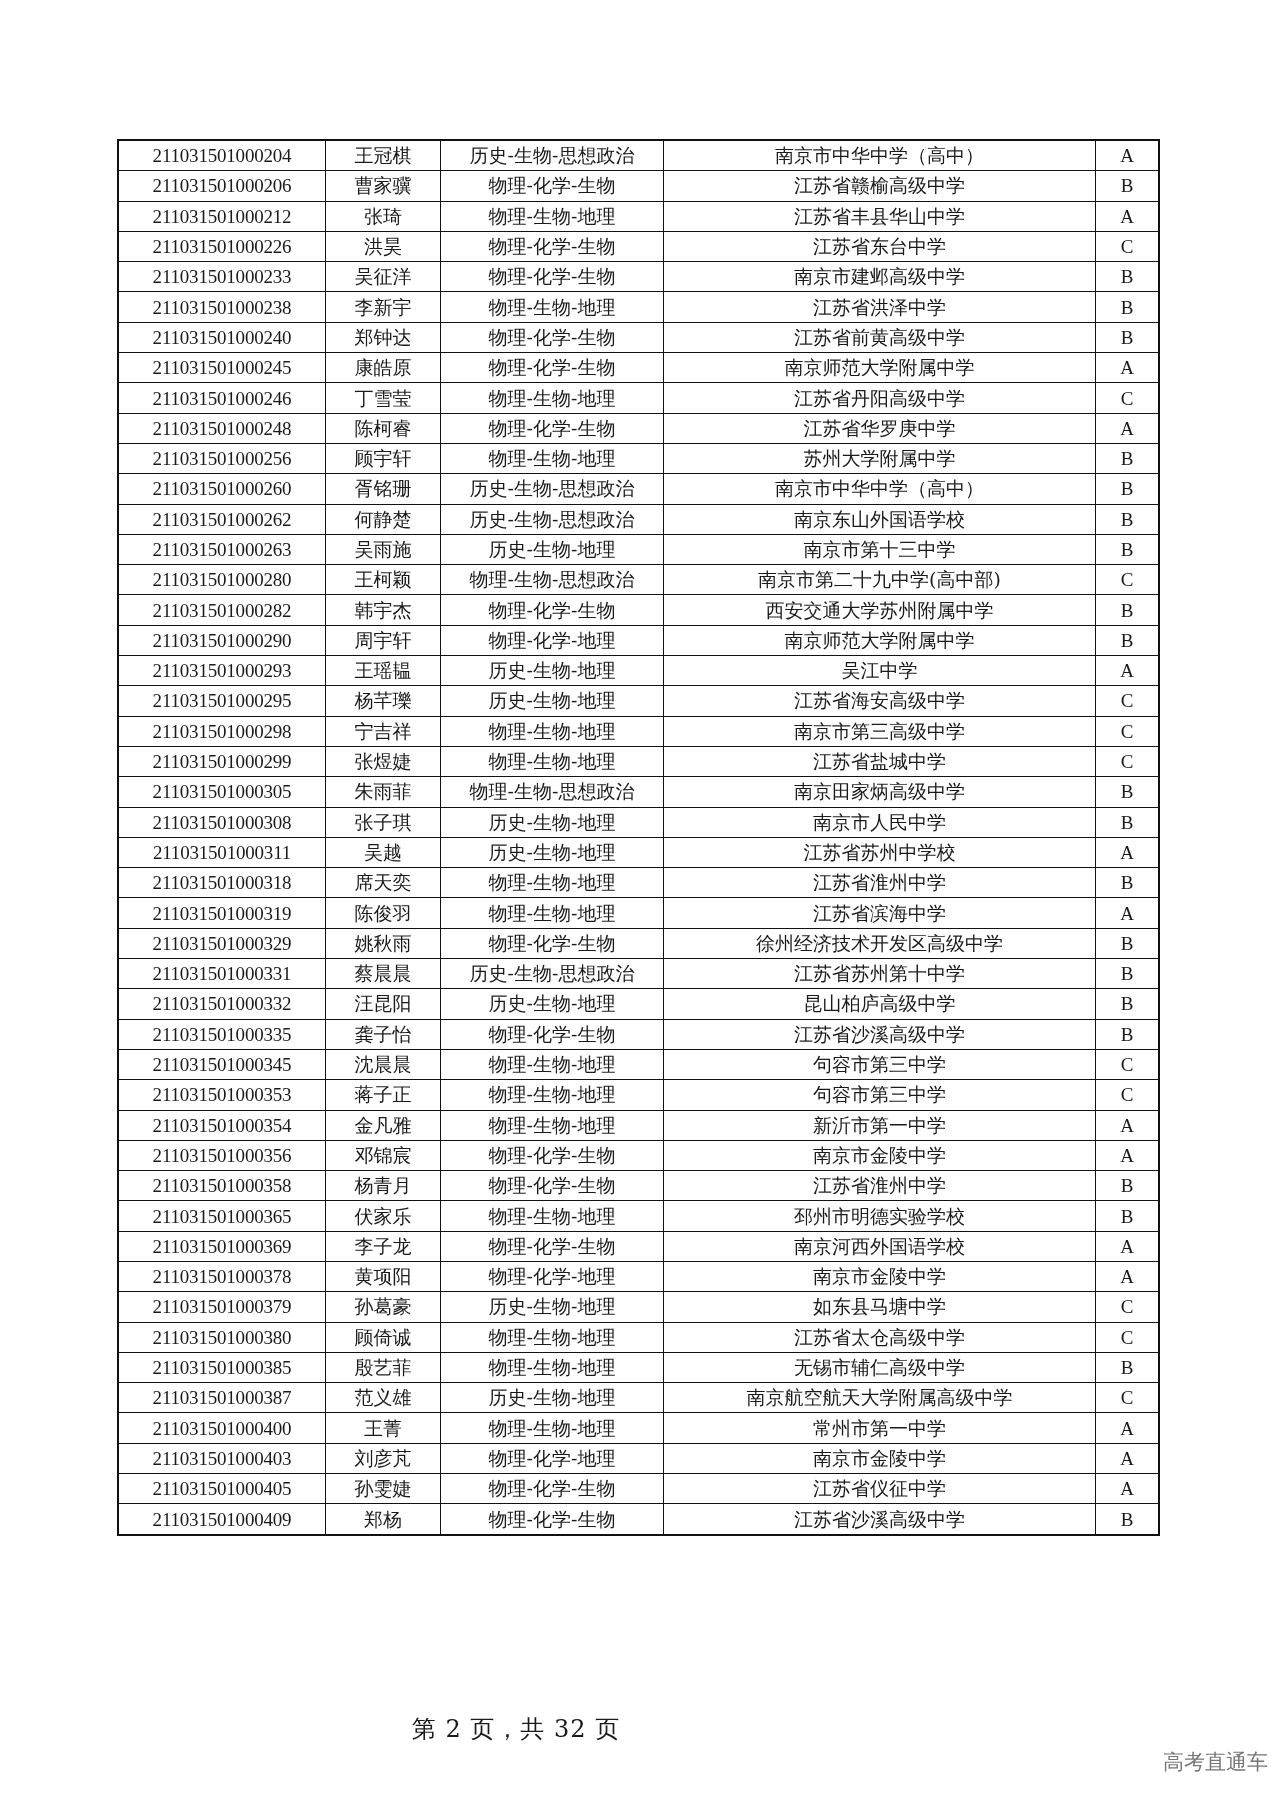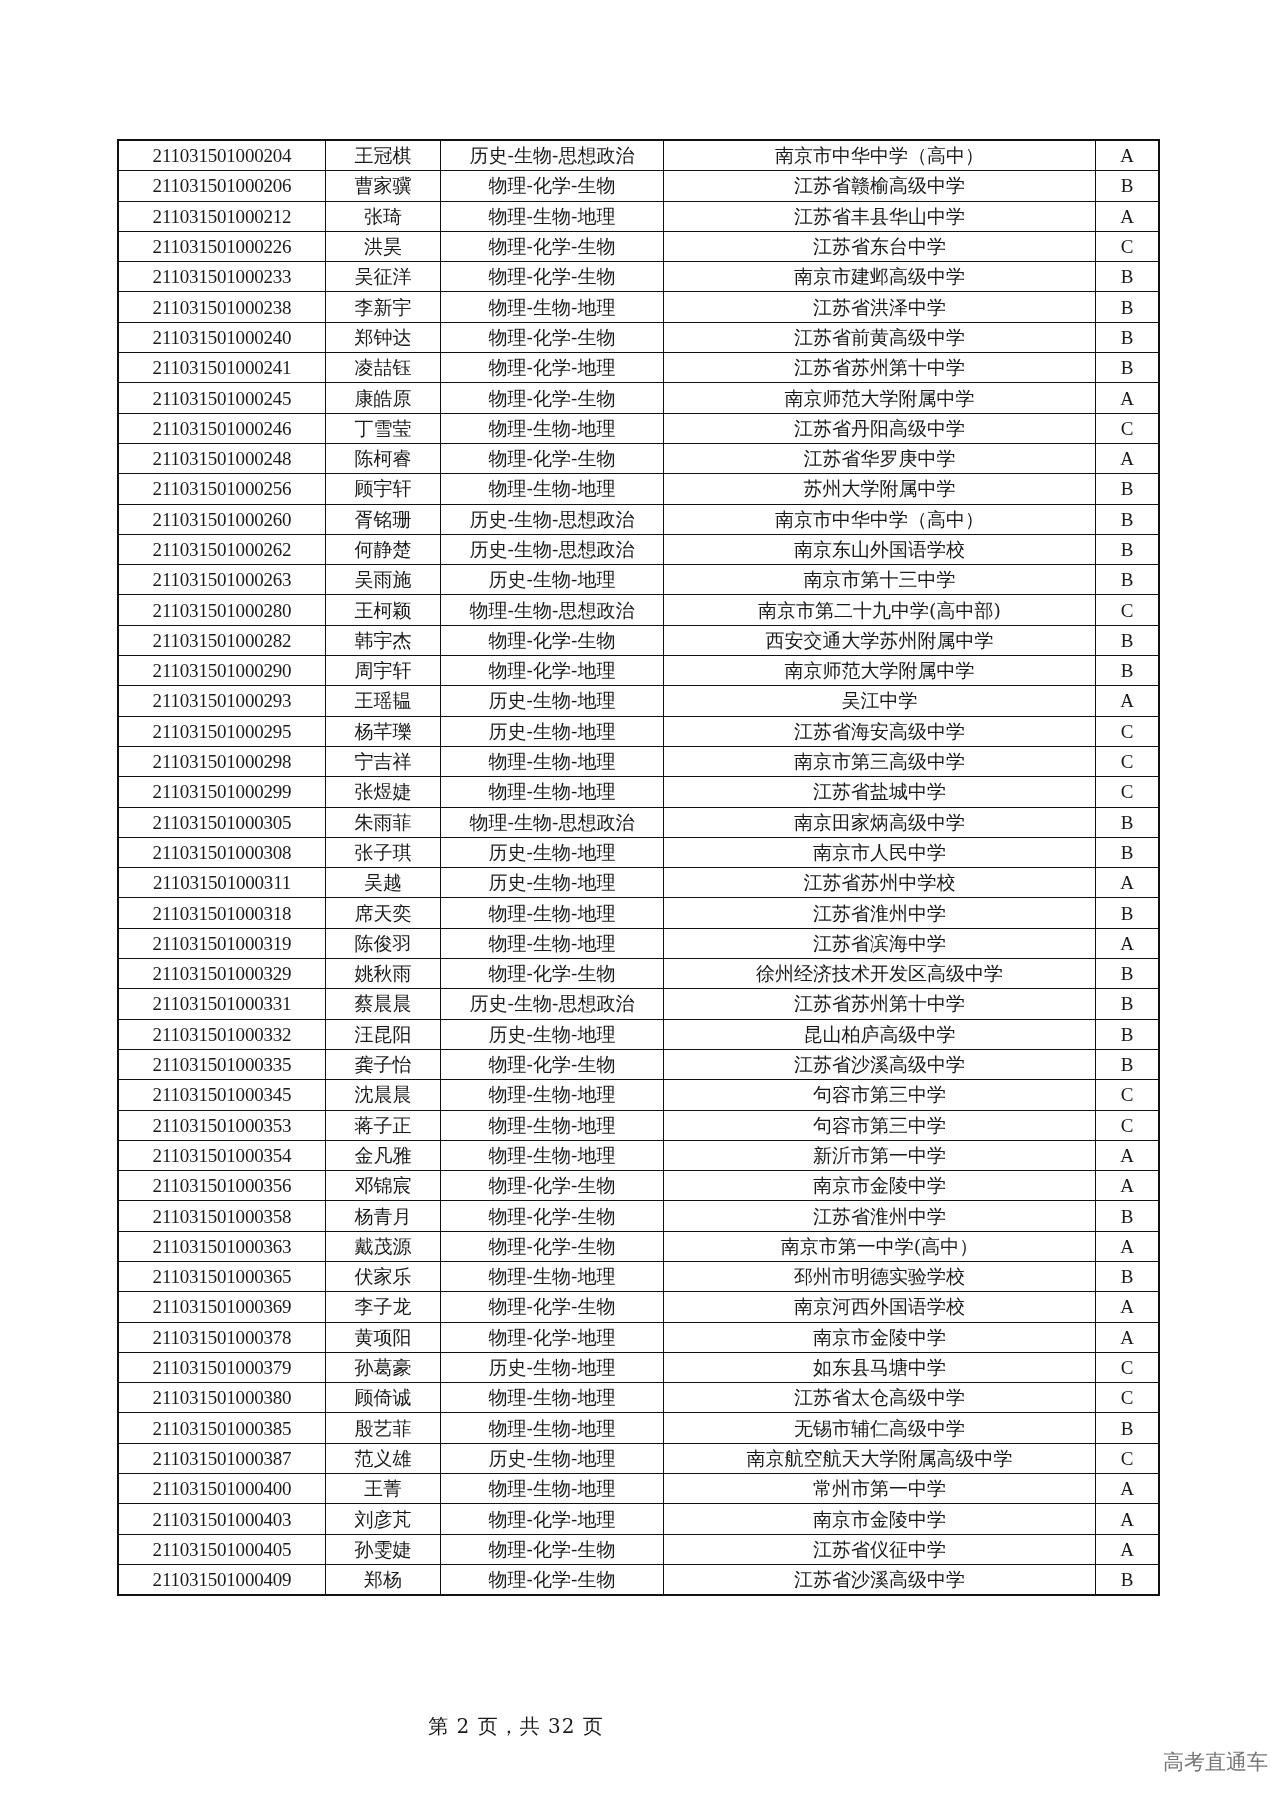--- a/index.html
+++ b/index.html
@@ -19,21 +19,21 @@
     font-size: 19px; line-height: 19px;
     white-space: nowrap; overflow: hidden;
   }
   td.c-id { width: 206px; font-family: "Liberation Serif", serif; font-size: 20px; letter-spacing: -0.2px; }
   td.c-name { width: 114px; }
   td.c-subj { width: 222px; }
   td.c-school { width: 431px; }
   td.c-grade { width: 62px; font-family: "Liberation Serif", serif; font-size: 20px; }
   .footer {
     position: absolute; left: 0; width: 1032px; top: 1713px;
-    text-align: center; font-size: 20px; letter-spacing: 1px;
+    text-align: center; font-size: 24px; letter-spacing: 1px;
   }
   .watermark {
     position: absolute; right: 12px; top: 1748px;
     font-family: "DejaVu Sans", sans-serif; font-size: 21px; color: #777;
   }
 </style>
 </head>
 <body>
 
 <div class="page">
@@ -88,27 +88,20 @@
   </tr>
 
   <tr>
     <td class="c-id">211031501000240</td>
     <td class="c-name">郑钟达</td>
     <td class="c-subj">物理-化学-生物</td>
     <td class="c-school">江苏省前黄高级中学</td>
     <td class="c-grade">B</td>
   </tr>
 
-  <tr>
-    <td class="c-id">211031501000241</td>
-    <td class="c-name">凌喆钰</td>
-    <td class="c-subj">物理-化学-地理</td>
-    <td class="c-school">江苏省苏州第十中学</td>
-    <td class="c-grade">B</td>
-  </tr>
 
   <tr>
     <td class="c-id">211031501000245</td>
     <td class="c-name">康皓原</td>
     <td class="c-subj">物理-化学-生物</td>
     <td class="c-school">南京师范大学附属中学</td>
     <td class="c-grade">A</td>
   </tr>
 
   <tr>
@@ -323,27 +316,20 @@
   </tr>
 
   <tr>
     <td class="c-id">211031501000358</td>
     <td class="c-name">杨青月</td>
     <td class="c-subj">物理-化学-生物</td>
     <td class="c-school">江苏省淮州中学</td>
     <td class="c-grade">B</td>
   </tr>
 
-  <tr>
-    <td class="c-id">211031501000363</td>
-    <td class="c-name">戴茂源</td>
-    <td class="c-subj">物理-化学-生物</td>
-    <td class="c-school">南京市第一中学(高中）</td>
-    <td class="c-grade">A</td>
-  </tr>
 
   <tr>
     <td class="c-id">211031501000365</td>
     <td class="c-name">伏家乐</td>
     <td class="c-subj">物理-生物-地理</td>
     <td class="c-school">邳州市明德实验学校</td>
     <td class="c-grade">B</td>
   </tr>
 
   <tr>

